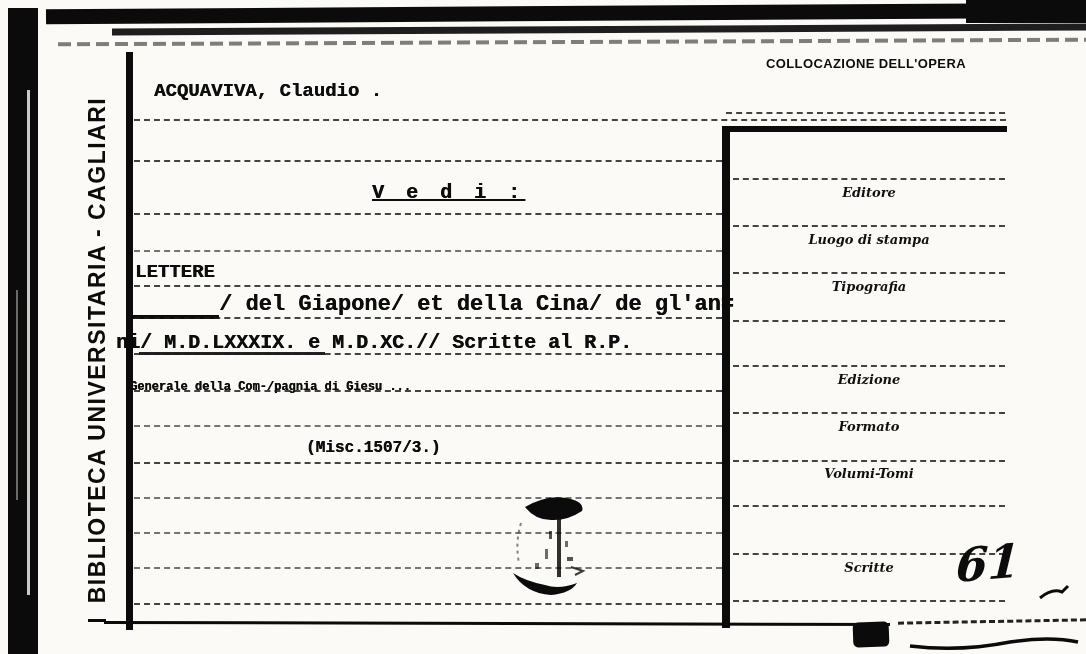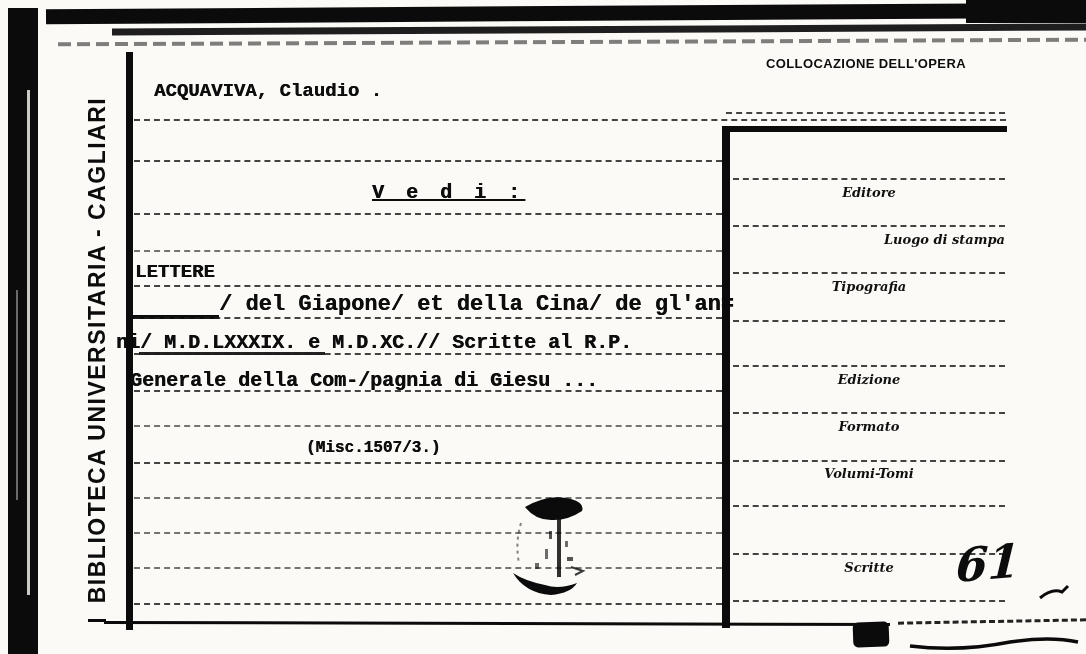--- a/index.html
+++ b/index.html
@@ -40,21 +40,21 @@
 
   <div class="blk" style="left:126px;top:52px;width:7px;height:578px;"></div>
 
   <div class="vname">BIBLIOTECA UNIVERSITARIA - CAGLIARI</div>
 
   <div class="typed" style="left:138px;top:80px;font-size:19px;margin-left:16px;">ACQUAVIVA, Claudio .</div>
   <div class="typed" style="left:372px;top:181px;font-size:20px;letter-spacing:5px;text-decoration:underline;">V e d i :</div>
   <div class="typed" style="left:135px;top:261px;font-size:19px;font-family:Liberation Mono, monospace;">LETTERE</div>
   <div class="typed" style="left:219px;top:292px;font-size:22px;">/ del Giapone/ et della Cina/ de gl'an=</div>
   <div class="typed" style="left:116px;top:331px;font-size:20px;">ni/ M.D.LXXXIX. e M.D.XC.// Scritte al R.P.</div>
-  <div class="typed" style="left:130px;top:369px;font-size:20px;">Generale della Com-/pagnia di Giesu ...</div>
+  <div class="typed" style="left:130px;top:380px;font-size:12px;">Generale della Com-/pagnia di Giesu ...</div>
   <div class="typed" style="left:306px;top:439px;font-size:16px;">(Misc.1507/3.)</div>
 
   <div class="blk" style="left:130px;top:315px;width:89px;height:4px;"></div>
   <div class="blk" style="left:139px;top:352px;width:186px;height:3px;opacity:.9;"></div>
 
   <div class="dot" style="left:134px;top:119px;width:872px;"></div>
   <div class="dot" style="left:134px;top:160px;width:588px;"></div>
   <div class="dot" style="left:134px;top:213px;width:588px;"></div>
   <div class="dot lite" style="left:134px;top:250px;width:588px;"></div>
   <div class="dot" style="left:134px;top:285px;width:588px;"></div>
@@ -69,21 +69,21 @@
   <div class="dot" style="left:134px;top:603px;width:588px;"></div>
 
   <div class="panel-hdr">COLLOCAZIONE DELL'OPERA</div>
   <div class="dot" style="left:726px;top:112px;width:279px;"></div>
   <div class="blk" style="left:722px;top:126px;width:285px;height:6px;"></div>
   <div class="blk" style="left:722px;top:126px;width:8px;height:502px;"></div>
 
   <div class="dot" style="left:733px;top:178px;width:272px;"></div>
   <div class="fieldlbl" style="top:185px;text-align:center;">Editore</div>
   <div class="dot" style="left:733px;top:225px;width:272px;"></div>
-  <div class="fieldlbl" style="top:232px;text-align:right;">Luogo di stampa</div>
+  <div class="fieldlbl" style="top:232px;">Luogo di stampa</div>
   <div class="dot" style="left:733px;top:272px;width:272px;"></div>
   <div class="fieldlbl" style="top:279px;">Tipografia</div>
   <div class="dot" style="left:733px;top:320px;width:272px;"></div>
   <div class="dot" style="left:733px;top:365px;width:272px;"></div>
   <div class="fieldlbl" style="top:372px;">Edizione</div>
   <div class="dot" style="left:733px;top:412px;width:272px;"></div>
   <div class="fieldlbl" style="top:419px;">Formato</div>
   <div class="dot" style="left:733px;top:460px;width:272px;"></div>
   <div class="fieldlbl" style="top:466px;">Volumi-Tomi</div>
   <div class="dot" style="left:733px;top:505px;width:272px;"></div>

